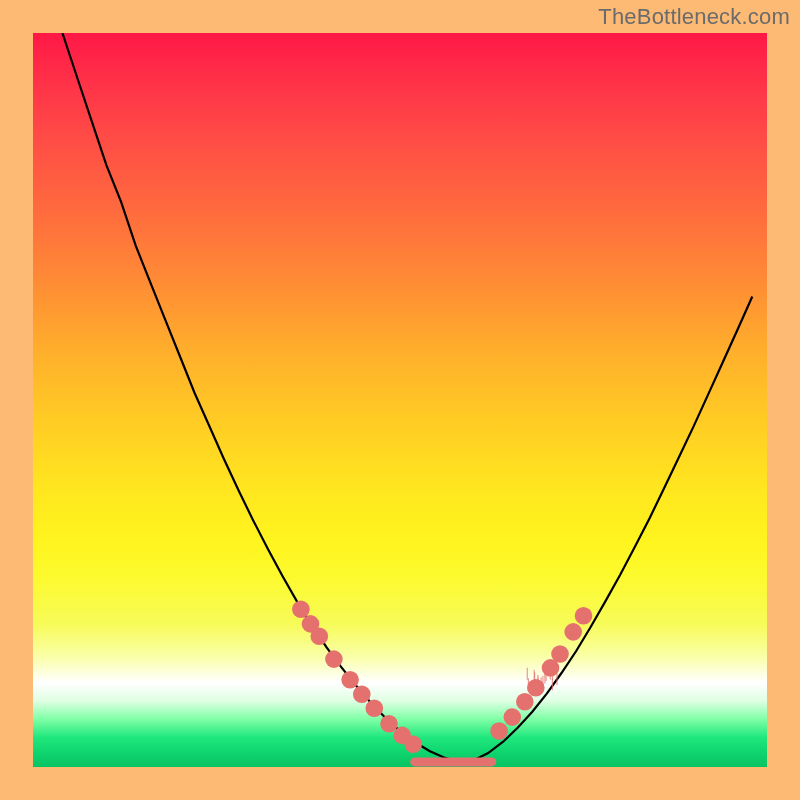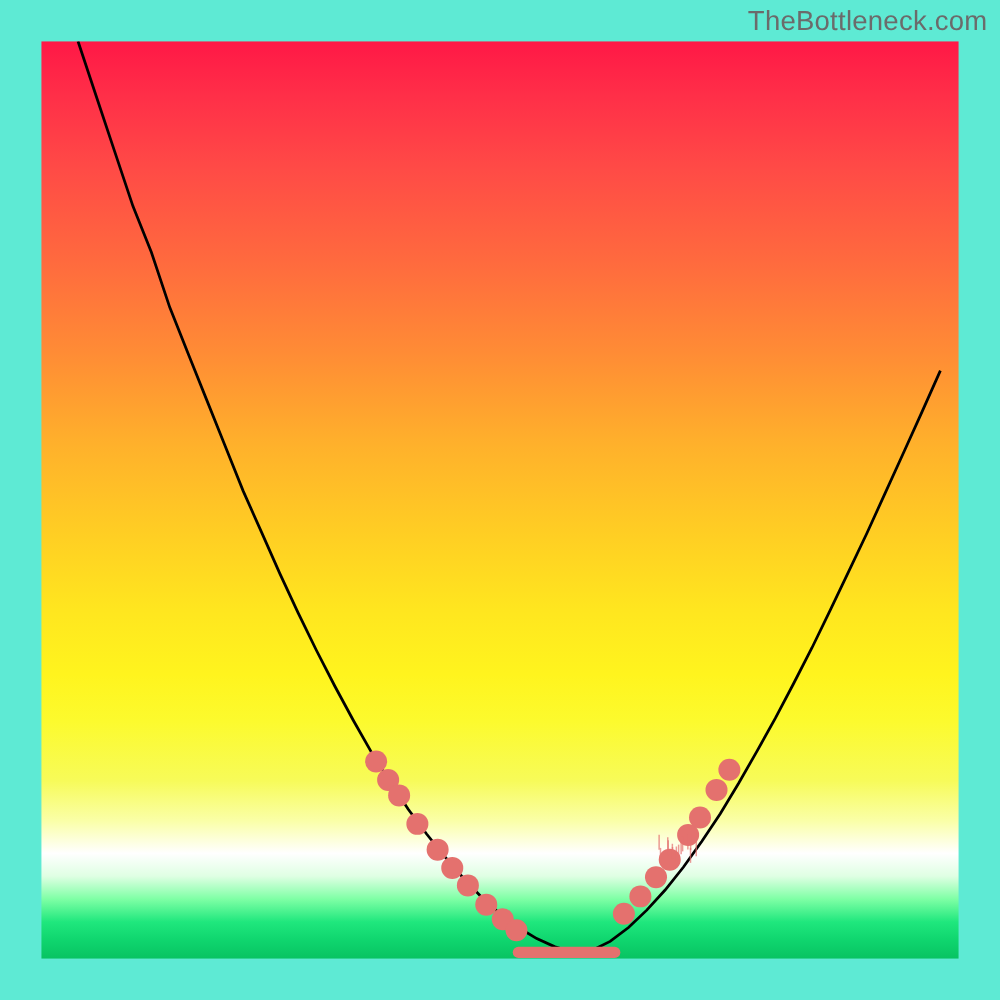--- a/index.html
+++ b/index.html
@@ -7,21 +7,21 @@
     padding: 0;
     width: 800px;
     height: 800px;
     overflow: hidden;
     font-family: Arial, Helvetica, sans-serif;
   }
   .frame {
     position: relative;
     width: 800px;
     height: 800px;
-    background: #5eead4;
+    background: #fdba74;
   }
   .watermark {
     position: absolute;
     top: 4px;
     right: 10px;
     color: #6b6b6b;
     font-size: 22px;
     font-weight: 500;
     z-index: 20;
     letter-spacing: 0.2px;

